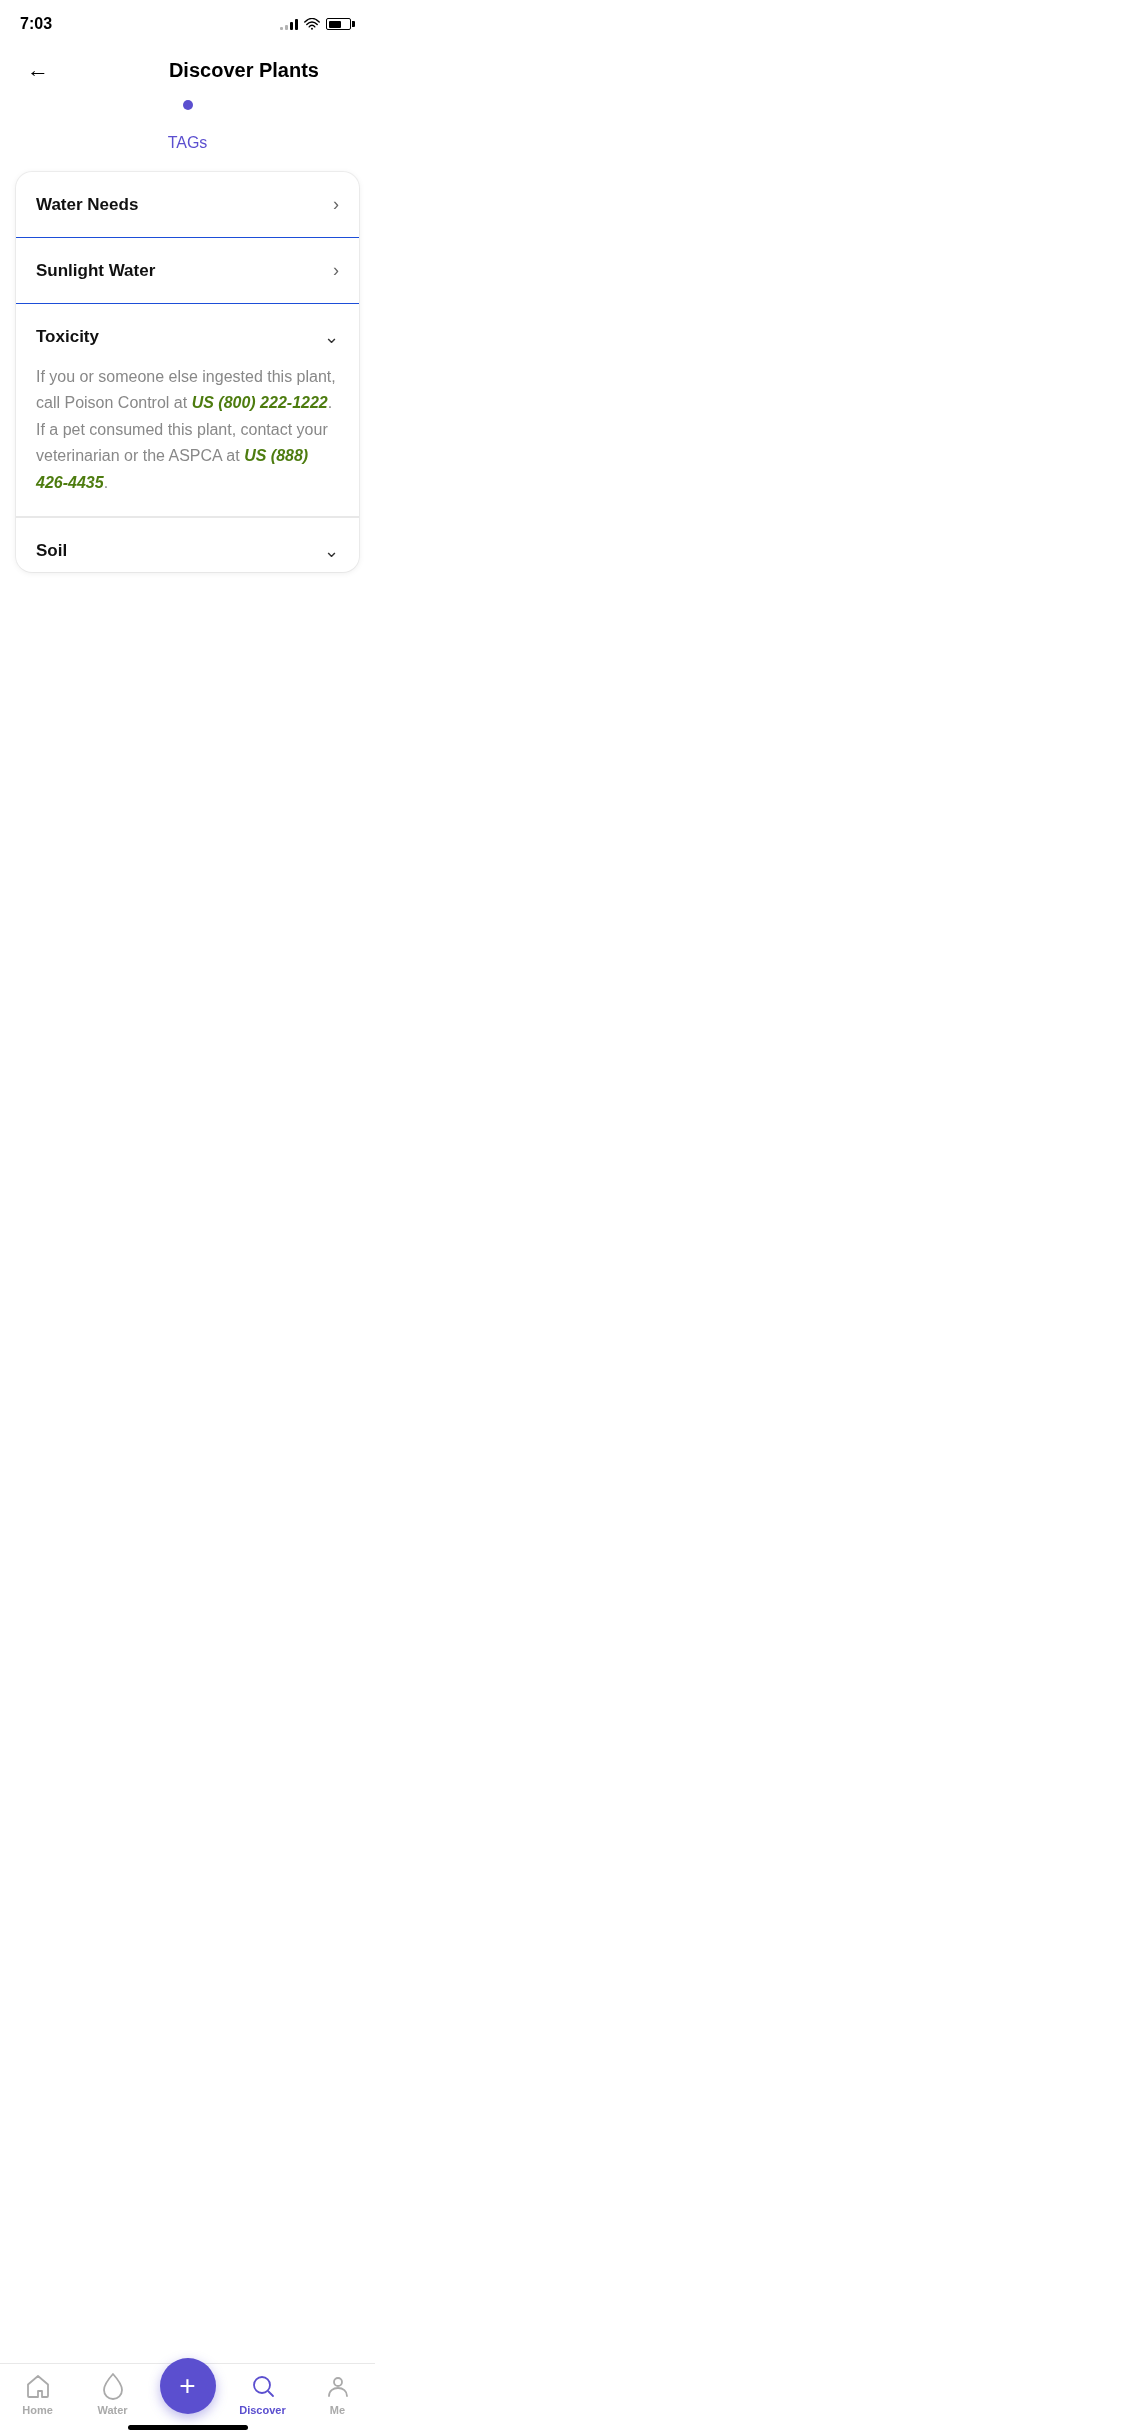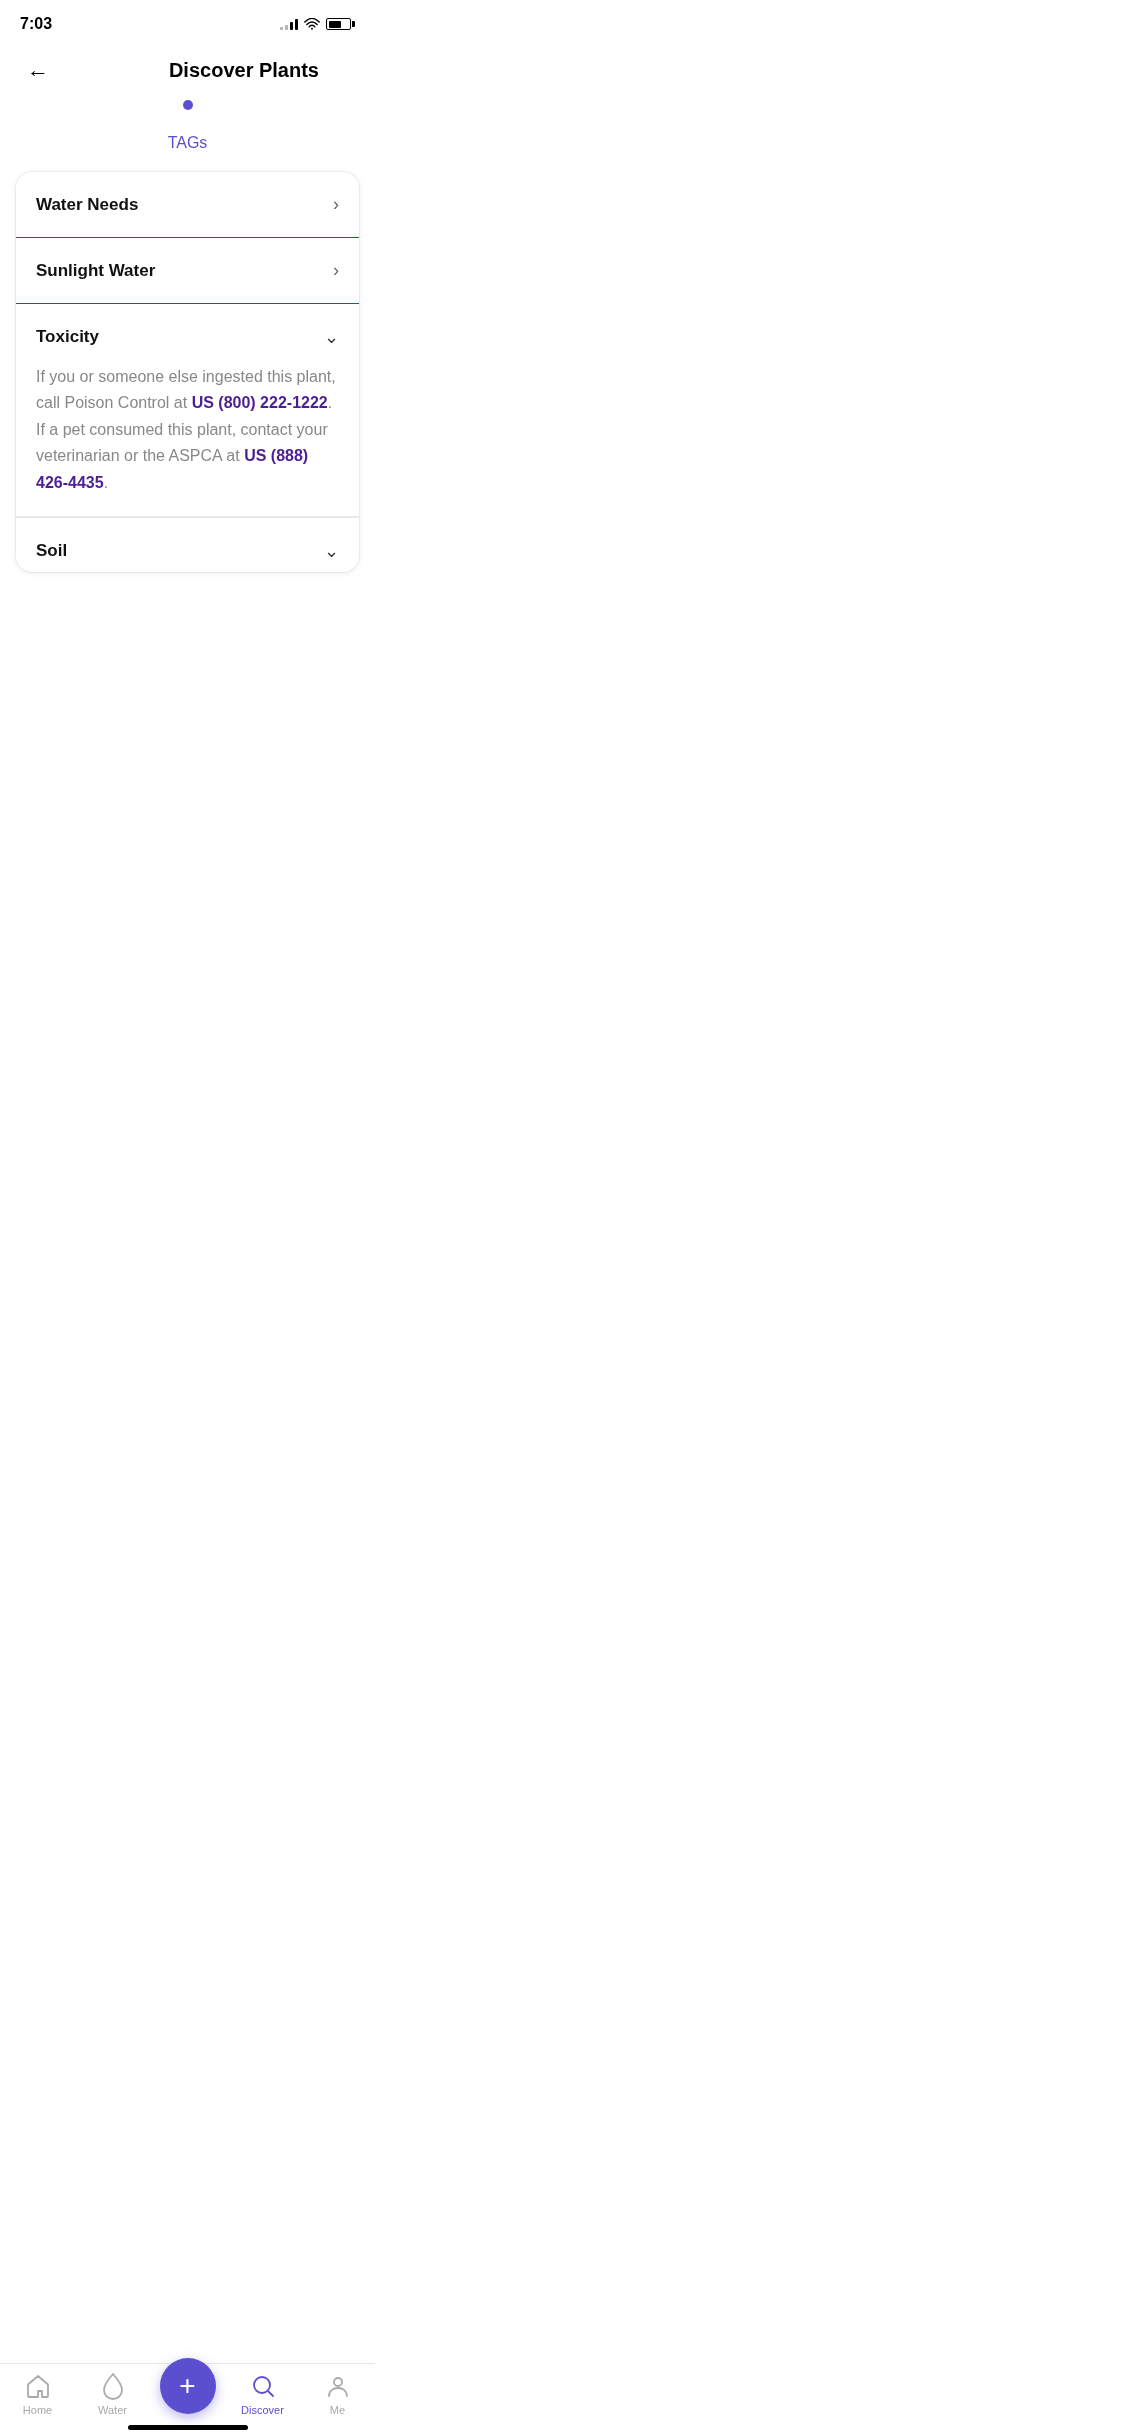--- a/index.html
+++ b/index.html
@@ -194,21 +194,22 @@
       color: #888;
       margin-bottom: 16px;
     }
 
     .accordion-content p:last-child {
       margin-bottom: 0;
     }
 
     .bold-text {
       font-weight: 700;
-      color: #4c1d95;
+      color: #4d7c0f;
+      font-style: italic;
     }
 
     
     .soil-row {
       display: flex;
       align-items: center;
       justify-content: space-between;
       padding: 22px 20px 10px 20px;
     }
 
@@ -249,21 +250,21 @@
       width: 28px;
       height: 28px;
       display: flex;
       align-items: center;
       justify-content: center;
     }
 
     .nav-label {
       font-size: 11px;
       color: #aaa;
-      font-weight: 400;
+      font-weight: 700;
     }
 
     .nav-label.active {
       color: #5b4fcf;
     }
 
     
     .nav-plus {
       width: 56px;
       height: 56px;

